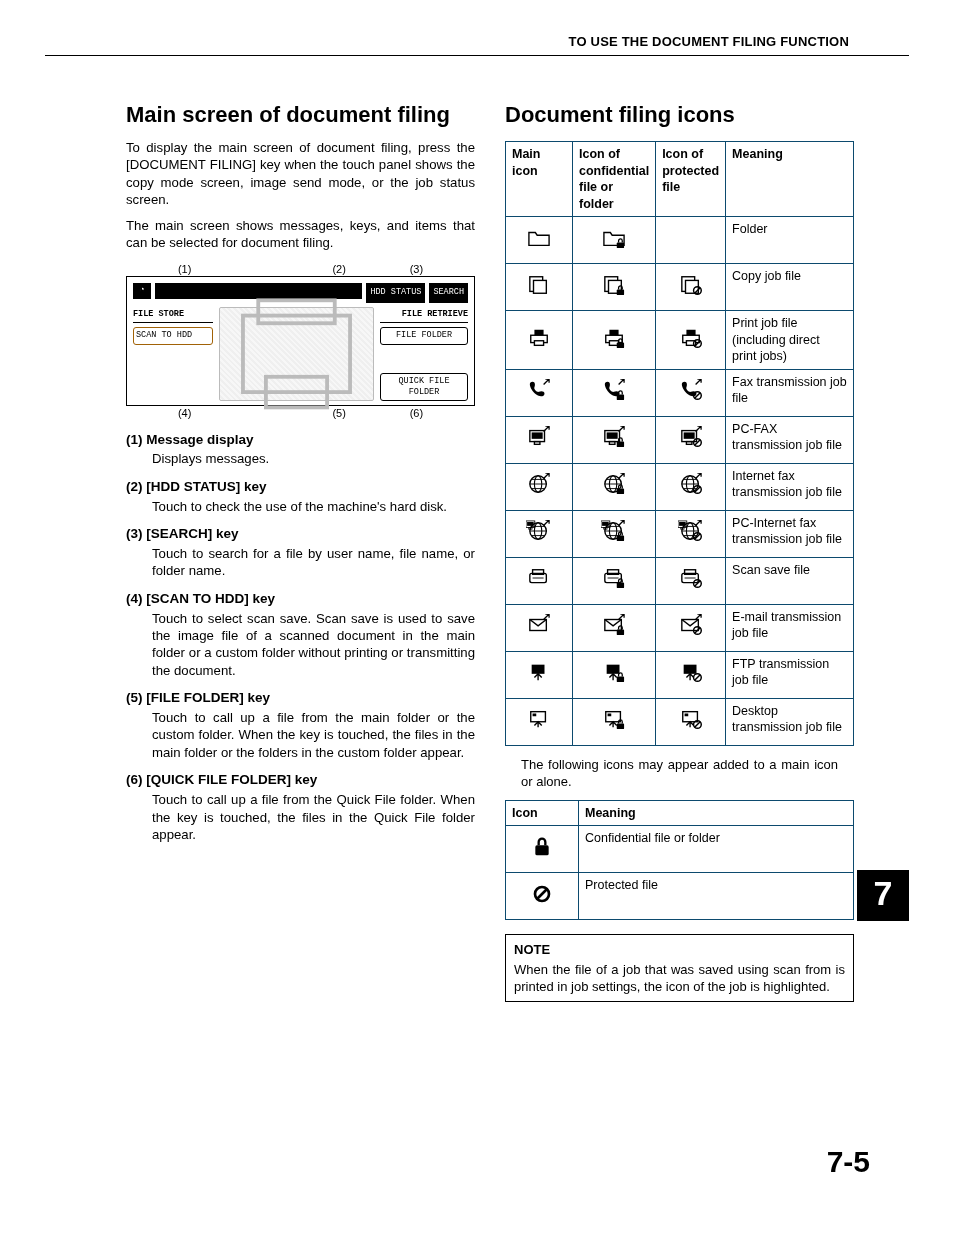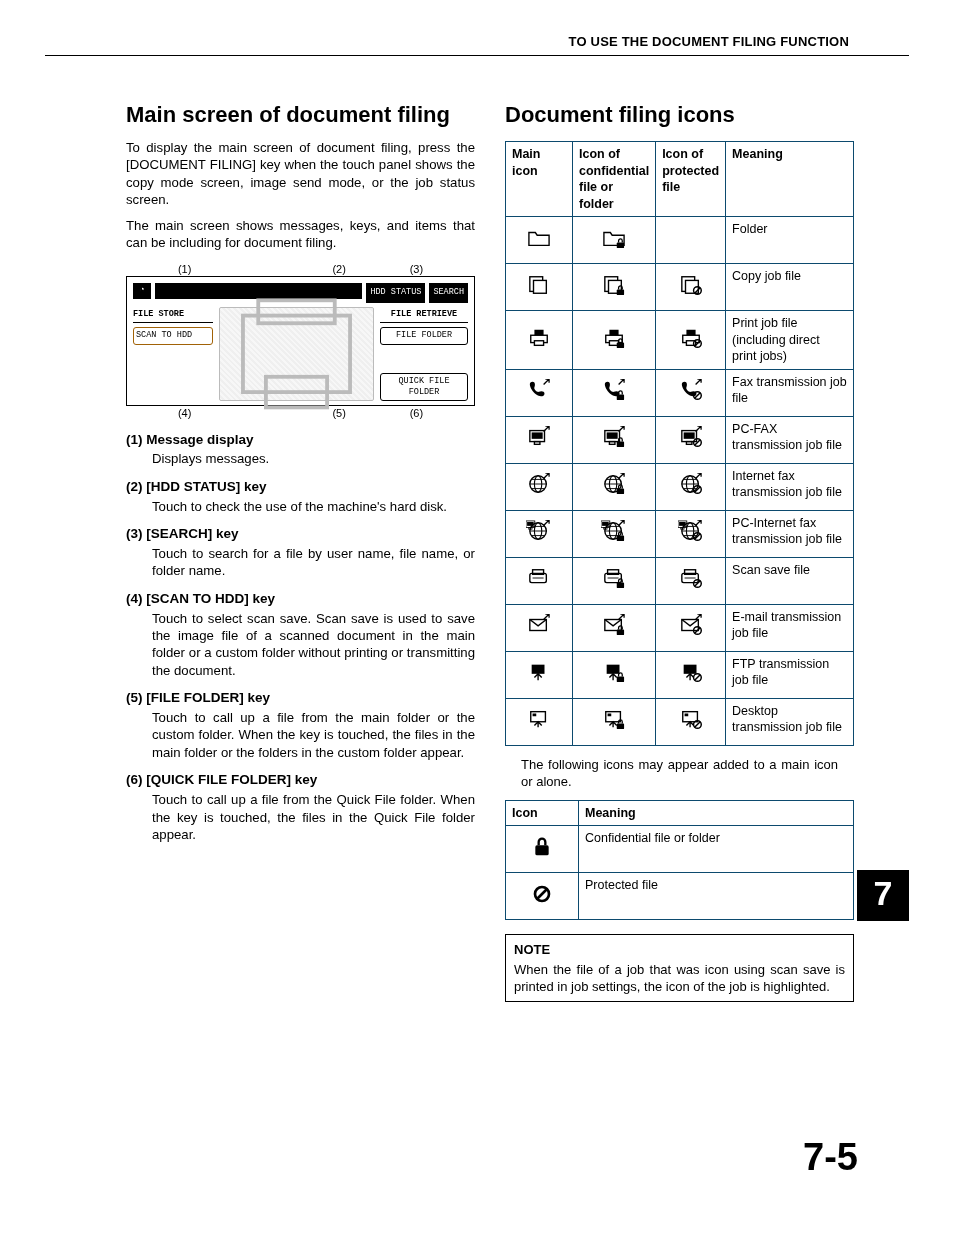--- a/index.html
+++ b/index.html
@@ -148,23 +148,23 @@
     background: #000;
     color: #fff;
     font-size: 34px;
     font-weight: bold;
     width: 52px;
     text-align: center;
     padding: 4px 0 8px 0;
   }
   .page-num {
     position: absolute;
-    right: 96px;
+    right: 84px;
     bottom: 56px;
-    font-size: 38px;
+    font-size: 30px;
     font-weight: bold;
   }
 
   
   .ic svg { width: 26px; height: 22px; }
   .ic.small svg { width: 20px; height: 20px; }
 
   
   .col-right h2 { margin-bottom: 12px; }
 </style>
@@ -173,21 +173,21 @@
 
 <div class="running-head">TO USE THE DOCUMENT FILING FUNCTION</div>
 <div class="frame"></div>
 
 <div class="content">
 
   <div class="col">
     <h2>Main screen of document filing</h2>
     <div class="intro">
       <p>To display the main screen of document filing, press the [DOCUMENT FILING] key when the touch panel shows the copy mode screen, image send mode, or the job status screen.</p>
-      <p>The main screen shows messages, keys, and items that can be including for document filing.</p>
+      <p>The main screen shows messages, keys, and items that can be selected for document filing.</p>
     </div>
 
     <div class="lcd-wrap">
       <div class="lcd-labels-top">
         <span>(1)</span>
         <span></span>
         <span>(2)</span>
         <span>(3)</span>
       </div>
       <div class="lcd-panel">
@@ -203,21 +203,21 @@
             <div class="lcd-left-btn">SCAN TO HDD</div>
           </div>
           <div class="lcd-mid">
             <svg viewBox="0 0 40 36">
                 <rect x="6" y="8" width="28" height="20" fill="none" stroke="#bbb"></rect>
                 <rect x="10" y="4" width="20" height="6" fill="none" stroke="#bbb"></rect>
                 <rect x="12" y="24" width="16" height="8" fill="none" stroke="#bbb"></rect>
               </svg>
           </div>
           <div class="lcd-right">
-            <div class="lcd-left-hdr" style="text-align:center">FILE RETRIEVE</div>
+            <div class="lcd-left-hdr" style="text-align:right">FILE RETRIEVE</div>
             <div class="lcd-right-btn">FILE FOLDER</div>
             <div class="lcd-right-btn" style="margin-top:auto">QUICK FILE FOLDER</div>
           </div>
         </div>
       </div>
       <div class="lcd-labels-bottom">
         <span>(4)</span>
         <span></span>
         <span>(5)</span>
         <span>(6)</span>
@@ -539,21 +539,21 @@
                   <use href="#g-prohibit"></use>
                 </g>
               </svg></td>
             <td>Protected file</td>
           </tr>
         </tbody>
     </table>
 
     <div class="note-box">
       <div class="note-hdr">NOTE</div>
-      <div class="note-body">When the file of a job that was icon using scan save is printed in job settings, the icon of the job is highlighted.</div>
+      <div class="note-body">When the file of a job that was saved using scan from is printed in job settings, the icon of the job is highlighted.</div>
     </div>
   </div>
 </div>
 
 <div class="page-tab">7</div>
 <div class="page-num">7-5</div>
 
 <svg width="0" height="0" style="position:absolute">
   <defs>
 

